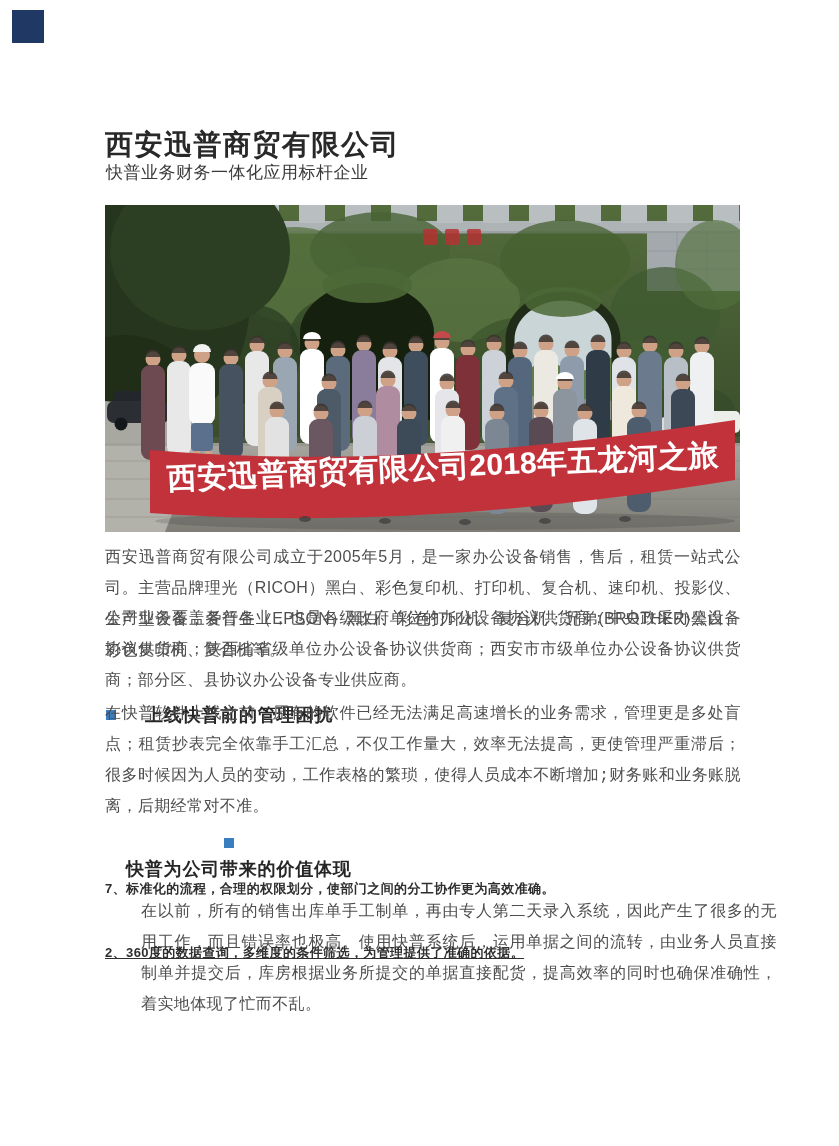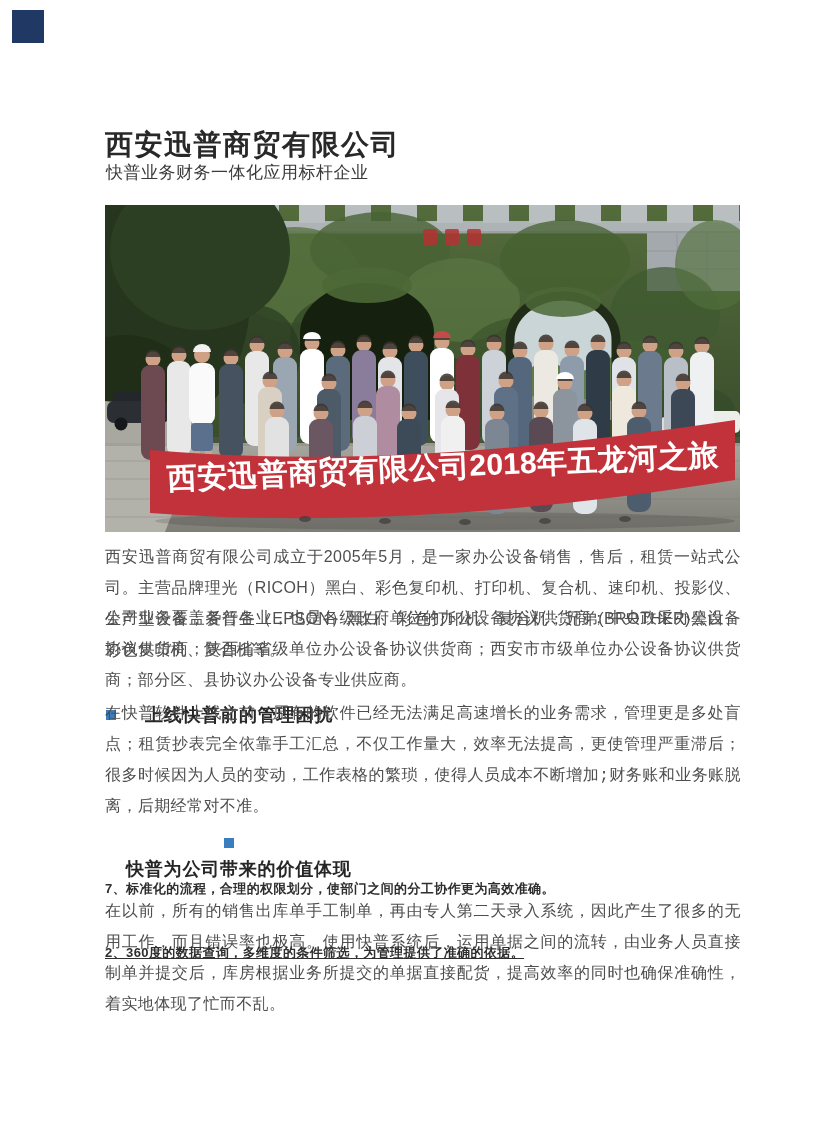--- a/index.html
+++ b/index.html
@@ -17,21 +17,21 @@
     letter-spacing:0.5px;
   }
   .photo { position:absolute; left:105px; top:205px; width:635px; height:327px; }
   .para {
     position:absolute; left:105px; width:636px; font-size:16px; line-height:31px;
     color:#4e4e4e; text-align:justify; letter-spacing:0.4px;
   }
   #p1 { top:541px; }
   #p2 { top:602px; }
   #p3 { top:699px;font-family:Liberation Mono, monospace; }
-  #p4 { top:895px; }
+  #p4 { top:895px;margin-left:36px; }
   .sec-head {
     position:absolute; left:106px; display:flex; align-items:center; gap:9px;
   }
   .sec-head .txt { font-size:18px; font-weight:bold; color:#262626; letter-spacing:0.8px;margin-left:20px; }
   #h1 { top:703px; }
   #h2 { top:838px;flex-direction:column; }
   .lead {
     position:absolute; left:105px; width:636px; font-size:13px; font-weight:bold;
     color:#2f2f2f; letter-spacing:0.4px; line-height:16px;
   }

